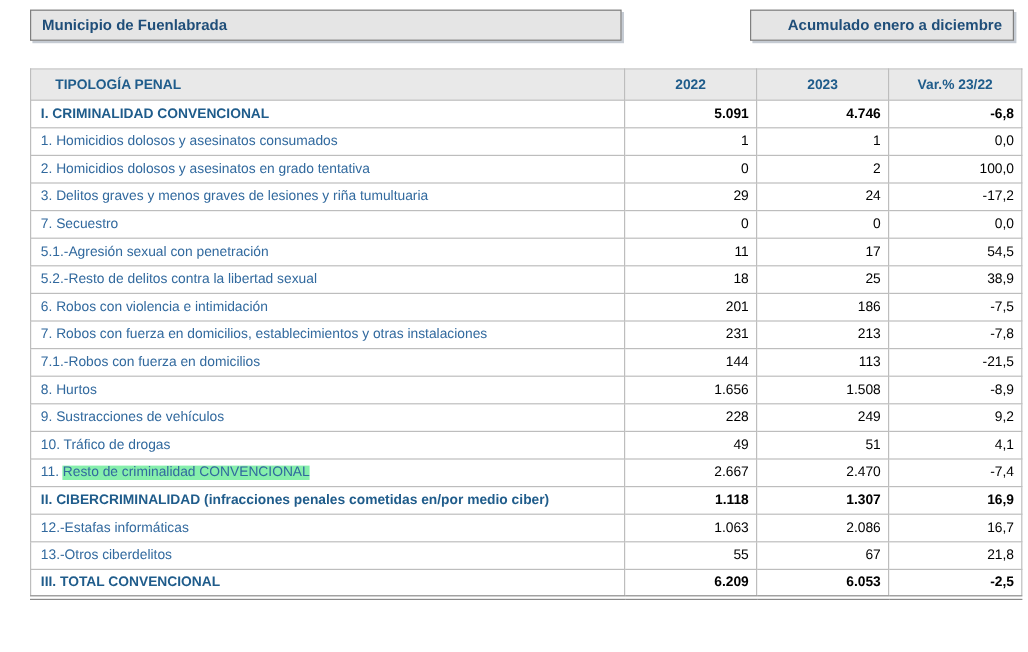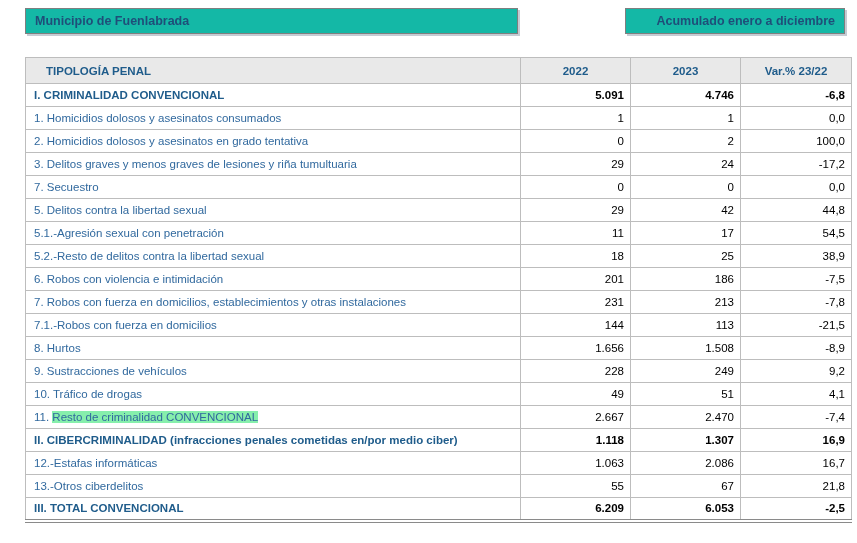--- a/index.html
+++ b/index.html
@@ -8,21 +8,21 @@
     width: 857px; height: 543px;
     background: #ffffff;
     font-family: "Liberation Sans", sans-serif;
     position: relative;
     overflow: hidden;
   }
   .selector-box {
     position: absolute;
     top: 8px;
     height: 26px;
-    background: #14b8a6;
+    background: #e5e5e5;
     border: 1px solid #7f7f7f;
     box-shadow: 2px 2px 0 rgba(150,160,175,0.55);
     display: flex;
     align-items: center;
     color: #1f4e79;
     font-weight: bold;
     font-size: 12.5px;
   }
   .selector-box.left  { left: 25px;  width: 493px; padding-left: 9px; }
   .selector-box.right { left: 625px; width: 220px; justify-content: flex-end; padding-right: 9px; }
@@ -118,26 +118,20 @@
         <td class="num">24</td>
         <td class="num">-17,2</td>
       </tr>
       <tr>
         <td class="label">7. Secuestro</td>
         <td class="num">0</td>
         <td class="num">0</td>
         <td class="num">0,0</td>
       </tr>
       <tr>
-        <td class="label">5. Delitos contra la libertad sexual</td>
-        <td class="num">29</td>
-        <td class="num">42</td>
-        <td class="num">44,8</td>
-      </tr>
-      <tr>
         <td class="label">5.1.-Agresión sexual con penetración</td>
         <td class="num">11</td>
         <td class="num">17</td>
         <td class="num">54,5</td>
       </tr>
       <tr>
         <td class="label">5.2.-Resto de delitos contra la libertad sexual</td>
         <td class="num">18</td>
         <td class="num">25</td>
         <td class="num">38,9</td>

